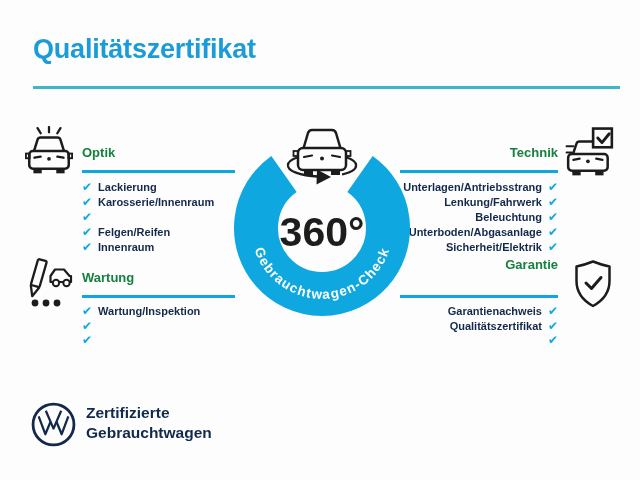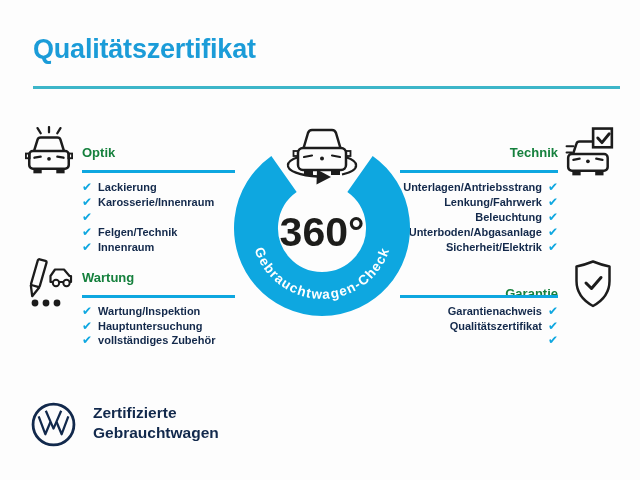--- a/index.html
+++ b/index.html
@@ -36,21 +36,21 @@
   .list-right .row{flex-direction:row;}
 
   .icon-box{position:absolute;}
 
   
   .center-svg{position:absolute;left:220px;top:105px;pointer-events:none;}
 
   
   .footer-logo{position:absolute;left:31px;top:402px;}
   .footer-text{
-    position:absolute;left:93px;top:403px;
+    position:absolute;left:86px;top:403px;
     font-size:15.5px;font-weight:700;color:#12294c;line-height:19.5px;
   }
   svg{display:block;}
 </style>
 </head>
 <body>
 
 <div class="canvas">
 
   <h1 class="page-title">Qualitätszertifikat</h1>
@@ -78,21 +78,21 @@
       </div>
     <div class="row">
         <span class="chk">✔</span>
         <span class="lbl">Karosserie/Innenraum</span>
       </div>
     <div class="row">
         <span class="chk">✔</span>
       </div>
     <div class="row">
         <span class="chk">✔</span>
-        <span class="lbl">Felgen/Technik</span>
+        <span class="lbl">Felgen/Reifen</span>
       </div>
     <div class="row">
         <span class="chk">✔</span>
         <span class="lbl">Innenraum</span>
       </div>
   </div>
 
   <div class="icon-box" style="left:565px;top:127px;">
     <svg width="50" height="52" viewBox="0 0 48 50" fill="none" stroke="#1c1c1c">
       <rect x="27" y="1.5" width="18" height="18" fill="#fdfdfd" stroke-width="2.5"></rect>
@@ -147,35 +147,33 @@
   </div>
   <h2 class="sec-head" style="left:82px;top:270px;">Wartung</h2>
   <div class="sec-underline" style="left:82px;top:295px;width:153px;"></div>
   <div class="chk-list list-left" style="top:304px;">
     <div class="row row2">
         <span class="chk">✔</span>
         <span class="lbl">Wartung/Inspektion</span>
       </div>
     <div class="row row2">
         <span class="chk">✔</span>
-        <span class="lbl">Hauptuntersuchung</span>
-      </div>
-    <div class="row row2">
-        <span class="chk">✔</span>
-        <span class="lbl">vollständiges Zubehör</span>
+      </div>
+    <div class="row row2">
+        <span class="chk">✔</span>
       </div>
   </div>
 
   <div class="icon-box" style="left:572px;top:259px;">
     <svg width="42" height="50" viewBox="0 0 40 50" fill="none" stroke="#1c1c1c">
       <path d="M20 2.5 C25 4.5 31 6.5 36.5 7.5 L36.5 22 C36.5 34 30 41.5 20 47 C10 41.5 3.5 34 3.5 22 L3.5 7.5 C9 6.5 15 4.5 20 2.5 Z" stroke-width="2.5" stroke-linejoin="round" fill="#fdfdfd"></path>
       <path d="M13 24 L18.5 29.5 L28 18.5" stroke-width="3" stroke-linecap="round" stroke-linejoin="round"></path>
     </svg>
   </div>
-  <h2 class="sec-head" style="right:82px;top:286px;">Garantie</h2>
+  <h2 class="sec-head" style="right:82px;top:257px;">Garantie</h2>
   <div class="sec-underline" style="left:400px;top:295px;width:158px;"></div>
   <div class="chk-list list-right" style="top:304px;">
     <div class="row row2">
         <span class="lbl">Garantienachweis</span>
         <span class="chk">✔</span>
       </div>
     <div class="row row2">
         <span class="lbl">Qualitätszertifikat</span>
         <span class="chk">✔</span>
       </div>

